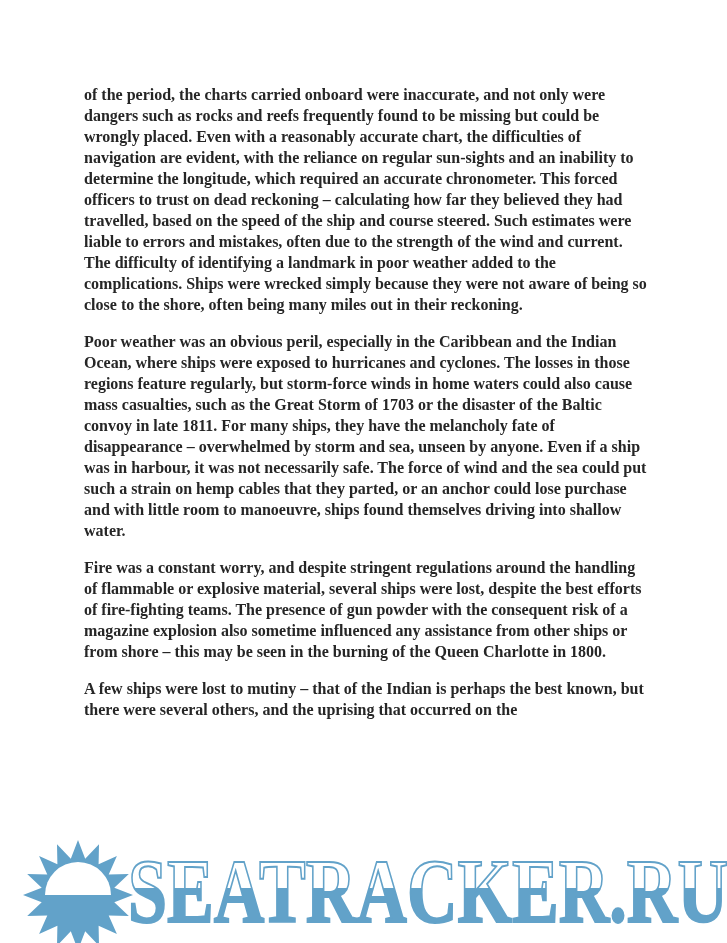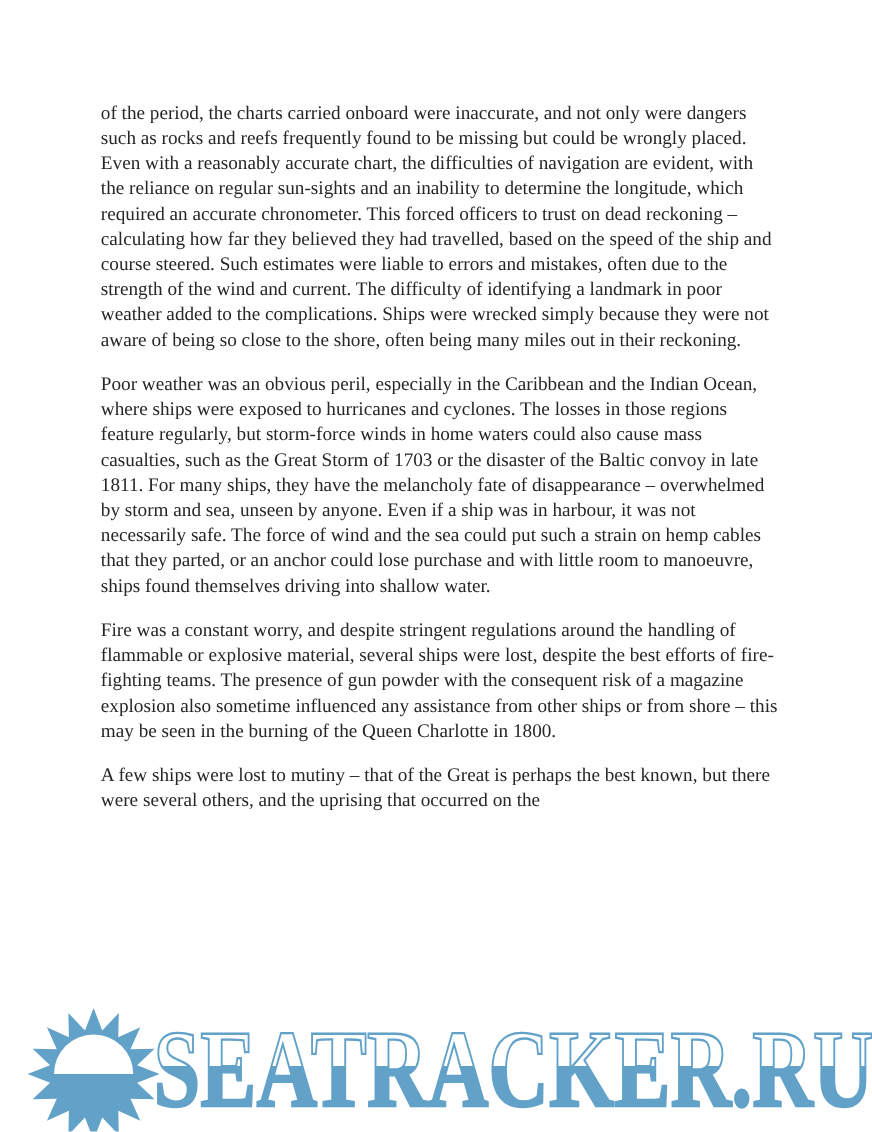--- a/index.html
+++ b/index.html
@@ -21,20 +21,21 @@
     top: 84px;
     width: 567px;
     z-index: 1;
     color: #262626;
     font-size: 16px;
     line-height: 21px;
     text-align: left;
   }
   .text-block p {
     margin: 0 0 16px 0;
+    font-weight: bold;
   }
   .watermark {
     position: absolute;
     left: 16px;
     top: 0;
     width: 727px;
     height: 943px;
     z-index: 0;
     pointer-events: none;
   }
@@ -79,16 +80,16 @@
         </linearGradient>
       </defs>
       <text x="4" y="70" font-size="92" textLength="600" lengthAdjust="spacingAndGlyphs" fill="url(#halfFill)" stroke="#62a2c9" stroke-width="2">SEATRACKER.RU</text>
     </svg>
   </div>
 
   <div class="text-block">
     <p>of the period, the charts carried onboard were inaccurate, and not only were dangers such as rocks and reefs frequently found to be missing but could be wrongly placed. Even with a reasonably accurate chart, the difficulties of navigation are evident, with the reliance on regular sun-sights and an inability to determine the longitude, which required an accurate chronometer. This forced officers to trust on dead reckoning – calculating how far they believed they had travelled, based on the speed of the ship and course steered. Such estimates were liable to errors and mistakes, often due to the strength of the wind and current. The difficulty of identifying a landmark in poor weather added to the complications. Ships were wrecked simply because they were not aware of being so close to the shore, often being many miles out in their reckoning.</p>
     <p>Poor weather was an obvious peril, especially in the Caribbean and the Indian Ocean, where ships were exposed to hurricanes and cyclones. The losses in those regions feature regularly, but storm-force winds in home waters could also cause mass casualties, such as the Great Storm of 1703 or the disaster of the Baltic convoy in late 1811. For many ships, they have the melancholy fate of disappearance – overwhelmed by storm and sea, unseen by anyone. Even if a ship was in harbour, it was not necessarily safe. The force of wind and the sea could put such a strain on hemp cables that they parted, or an anchor could lose purchase and with little room to manoeuvre, ships found themselves driving into shallow water.</p>
     <p>Fire was a constant worry, and despite stringent regulations around the handling of flammable or explosive material, several ships were lost, despite the best efforts of fire-fighting teams. The presence of gun powder with the consequent risk of a magazine explosion also sometime influenced any assistance from other ships or from shore – this may be seen in the burning of the Queen Charlotte in 1800.</p>
-    <p>A few ships were lost to mutiny – that of the Great is perhaps the best known, but there were several others, and the uprising that occurred on the</p>
+    <p>A few ships were lost to mutiny – that of the Indian is perhaps the best known, but there were several others, and the uprising that occurred on the</p>
   </div>
 
 </div>
 
 </body></html>

